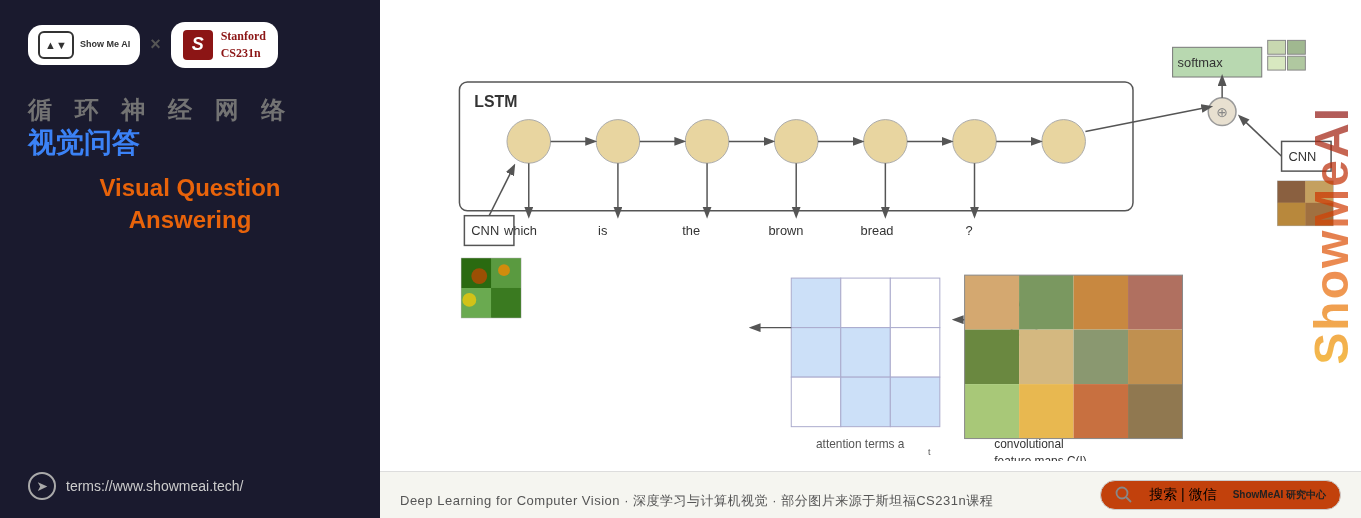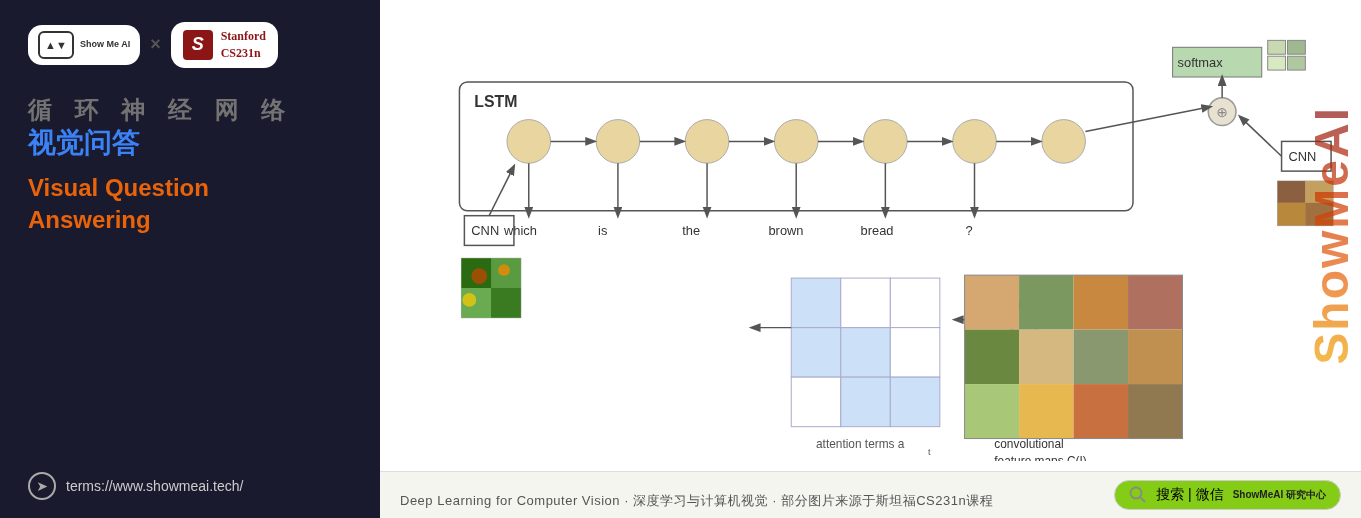--- a/index.html
+++ b/index.html
@@ -113,20 +113,21 @@
       color: #3b82f6;
       margin-bottom: 10px;
     }
 
     .subtitle-en {
       font-size: 24px;
       font-weight: bold;
       color: #e8630a;
       margin-bottom: 6px;
       line-height: 1.3;
+      text-align: center;
     }
 
     .bottom-link {
       margin-top: auto;
       display: flex;
       align-items: center;
       gap: 10px;
       color: #ccc;
       font-size: 14px;
     }
@@ -198,22 +199,22 @@
 
     .footer-text {
       font-size: 13px;
       color: #555;
       letter-spacing: 0.5px;
     }
 
     .search-box {
       display: flex;
       align-items: center;
-      gap: 9px;
-      background: #84cc16;
+      gap: 16px;
+      background: #c2410c;
       border: 1px solid #ccc;
       border-radius: 20px;
       padding: 5px 14px;
       font-size: 14px;
     }
 
     .search-brand {
       font-size: 10px;
       font-weight: bold;
       color: #222;

